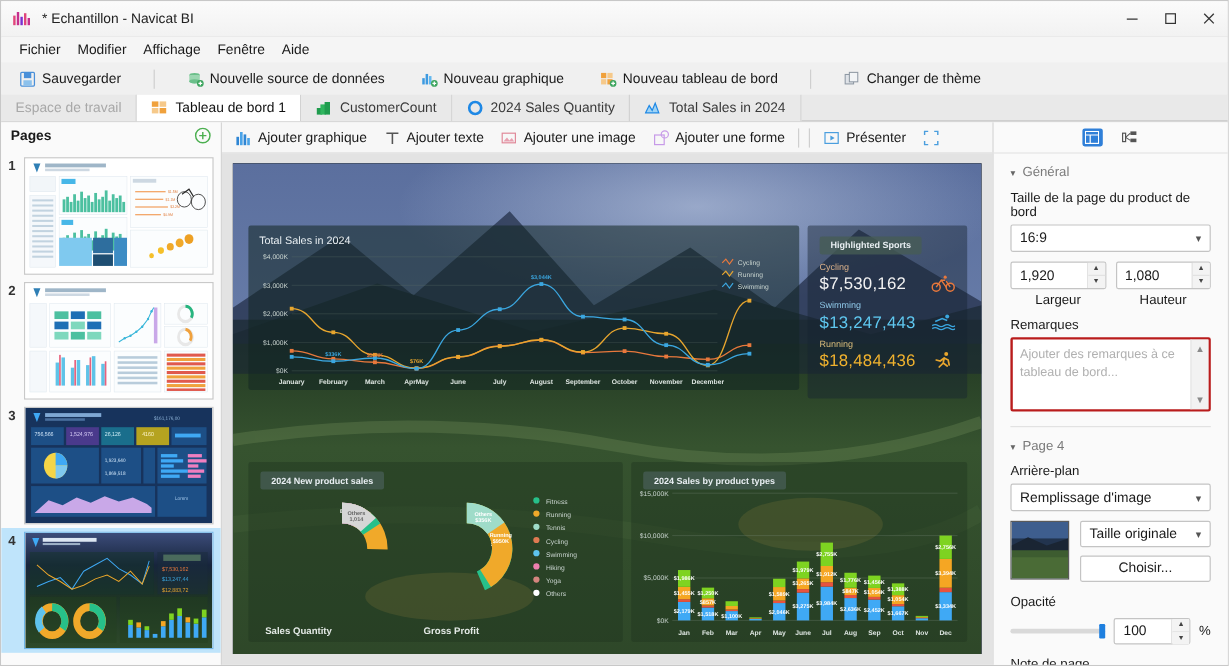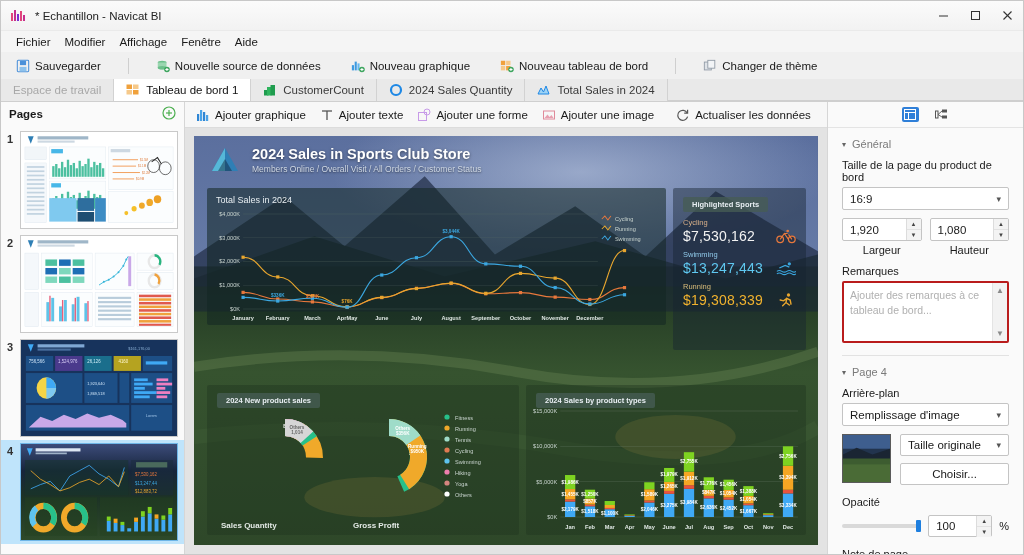--- a/index.html
+++ b/index.html
@@ -89,21 +89,21 @@
 
   .panel { position: absolute; border-radius: 2px; overflow: hidden; }
   .p-title { position: absolute; font-size: 7.5px; font-weight: bold; color: #e8eef2;
     background: rgba(70,92,84,.78); padding: 3px 9px; border-radius: 2px;
     white-space: nowrap; z-index: 3; }
 
   
   #lineChart { left: 13px; top: 52px; right: 152px; height: 137px;
     background: rgba(18,38,34,.55); }
   
-  #hiPanel { right: 12px; top: 52px; width: 133px; height: 162px;
+  #hiPanel { right: 12px; top: 52px; width: 133px; height: 144px;
     background: rgba(22,36,48,.45); }
   .hi-row { padding: 0 10px; }
   .hi-label { font-size: 7.5px; margin-bottom: 1px; }
   .hi-val { font-size: 14px; letter-spacing: .2px; }
   .hi-flex { display: flex; align-items: center; justify-content: space-between; }
   
   #donutPanel { left: 13px; bottom: 10px; width: 312px; height: 150px;
     background: rgba(32,52,30,.42); }
   
   #barPanel { right: 12px; bottom: 10px; left: 332px; height: 150px;
@@ -619,40 +619,33 @@
         </div>
         <div class="tb-btn">
           <svg class="ico" viewBox="0 0 14 14">
             <line x1="2" y1="3" x2="12" y2="3" stroke="#555" stroke-width="1.3"></line>
             <line x1="7" y1="3" x2="7" y2="12" stroke="#555" stroke-width="1.3"></line>
           </svg>
           <span>Ajouter texte</span>
         </div>
         <div class="tb-btn">
           <svg class="ico" viewBox="0 0 14 14">
+            <rect x="1.5" y="3" width="11" height="8" fill="none" stroke="#e08a9a" stroke-width="1"></rect>
+            <path d="M2.5 10 L5.5 6.5 L7.5 9 L9.5 7 L11.5 10 Z" fill="#e8a0b0"></path>
+          </svg>
+          <span>Ajouter une image</span>
+        </div>
+        <div class="tb-btn">
+          <svg class="ico" viewBox="0 0 14 14">
             <rect x="1.5" y="4.5" width="8" height="8" fill="none" stroke="#c79ae8" stroke-width="1"></rect>
             <circle cx="10" cy="4" r="3" fill="none" stroke="#c79ae8" stroke-width="1"></circle>
           </svg>
           <span>Ajouter une forme</span>
         </div>
-        <div class="tb-btn">
-          <svg class="ico" viewBox="0 0 14 14">
-            <rect x="1.5" y="3" width="11" height="8" fill="none" stroke="#e08a9a" stroke-width="1"></rect>
-            <path d="M2.5 10 L5.5 6.5 L7.5 9 L9.5 7 L11.5 10 Z" fill="#e8a0b0"></path>
-          </svg>
-          <span>Ajouter une image</span>
-        </div>
         <div class="tb-sep"></div>
-        <div class="tb-btn">
-          <svg class="ico" viewBox="0 0 14 14">
-            <path d="M11.2 5 A5 5 0 1 0 11.6 8.6" fill="none" stroke="#555" stroke-width="1.2"></path>
-            <polyline points="11.6,1.8 11.6,5.2 8.2,5.2" fill="none" stroke="#555" stroke-width="1.2"></polyline>
-          </svg>
-          <span>Actualiser les données</span>
-        </div>
         <div class="tb-sep"></div>
         <div class="tb-btn">
           <svg class="ico" viewBox="0 0 14 14">
             <rect x="1.5" y="2.5" width="11" height="9" fill="none" stroke="#4a9ede" stroke-width="1"></rect>
             <polygon points="6,5 9.5,7 6,9" fill="#4a9ede"></polygon>
           </svg>
           <span>Présenter</span>
         </div>
         <div class="tb-btn">
           <svg class="ico" viewBox="0 0 14 14">
@@ -695,31 +688,20 @@
             <g opacity=".35">
               <path d="M0 230 Q160 205 320 235 T622 215" stroke="#6e8a57" stroke-width="10" fill="none"></path>
               <path d="M0 300 Q180 280 360 310 T622 290" stroke="#44623a" stroke-width="14" fill="none"></path>
             </g>
             <g fill="#c9a84a" opacity=".25">
               <ellipse cx="480" cy="300" rx="60" ry="22"></ellipse>
                 <ellipse cx="180" cy="360" rx="70" ry="20"></ellipse>
             </g>
           </svg>
 
-          <div class="dh">
-            <svg class="dh-logo" viewBox="0 0 30 28">
-              <polygon points="15,2 28,25 2,25" fill="#2f7fb5"></polygon>
-              <polygon points="15,2 15,25 2,25" fill="#56b8d8"></polygon>
-              <polygon points="15,13 22,25 8,25" fill="#0f2235" opacity=".45"></polygon>
-            </svg>
-            <div>
-              <div class="dh-title">2024 Sales in Sports Club Store</div>
-              <div class="dh-sub">Members Online / Overall Visit / All Orders / Customer Status</div>
-            </div>
-          </div>
 
           <div class="panel" id="lineChart">
             <div class="p-title" style="left:9px;top:7px;background:none;padding:0;font-size:9px;font-weight:normal;">Total Sales in 2024</div>
             <svg id="lineSvg" viewBox="0 0 458 137" preserveAspectRatio="none" style="width:100%;height:100%;display:block">
                 <line x1="36" y1="121" x2="390" y2="121" stroke="#5c6f66" stroke-width="0.4" opacity="0.65"></line>
                 <text x="33" y="123" text-anchor="end" class="axis-txt">$0K</text>
                 <line x1="36" y1="97.25" x2="390" y2="97.25" stroke="#5c6f66" stroke-width="0.4" opacity="0.65"></line>
                 <text x="33" y="99.25" text-anchor="end" class="axis-txt">$1,000K</text>
                 <line x1="36" y1="73.5" x2="390" y2="73.5" stroke="#5c6f66" stroke-width="0.4" opacity="0.65"></line>
                 <text x="33" y="75.5" text-anchor="end" class="axis-txt">$2,000K</text>
@@ -813,21 +795,21 @@
                     <circle cx="16" cy="4" r="2" fill="#3ba7e0"></circle>
                     <path d="M4 9 L11 6 L16 8" stroke="#3ba7e0" stroke-width="1.6" fill="none"></path>
                     <path d="M1 13 Q4 11 7 13 T13 13 T19 13 T24 13" stroke="#3ba7e0" stroke-width="1.3" fill="none"></path>
                     <path d="M1 16 Q4 14 7 16 T13 16 T19 16 T24 16" stroke="#3ba7e0" stroke-width="1.3" fill="none"></path>
                   </svg>
                 </div>
               </div>
               <div class="hi-row" style="margin-top:6px">
                 <div class="hi-label" style="color:#d8bb7a">Running</div>
                 <div class="hi-flex">
-                  <div class="hi-val" style="color:#f0b22e">$19,308,339</div>
+                  <div class="hi-val" style="color:#f0b22e">$18,484,436</div>
                   <svg width="20" height="16" viewBox="0 0 24 18">
                     <circle cx="15" cy="3" r="2" fill="#e8a62e"></circle>
                     <path d="M13 7 L9 10 L5 9 M13 7 L17 9 L18 14 M13 7 L12 12 L8 16 M12 12 L16 15" stroke="#e8a62e" stroke-width="1.7" fill="none" stroke-linecap="round"></path>
                   </svg>
                 </div>
               </div>
             </div>
           </div>
 
           <div class="panel" id="donutPanel">

